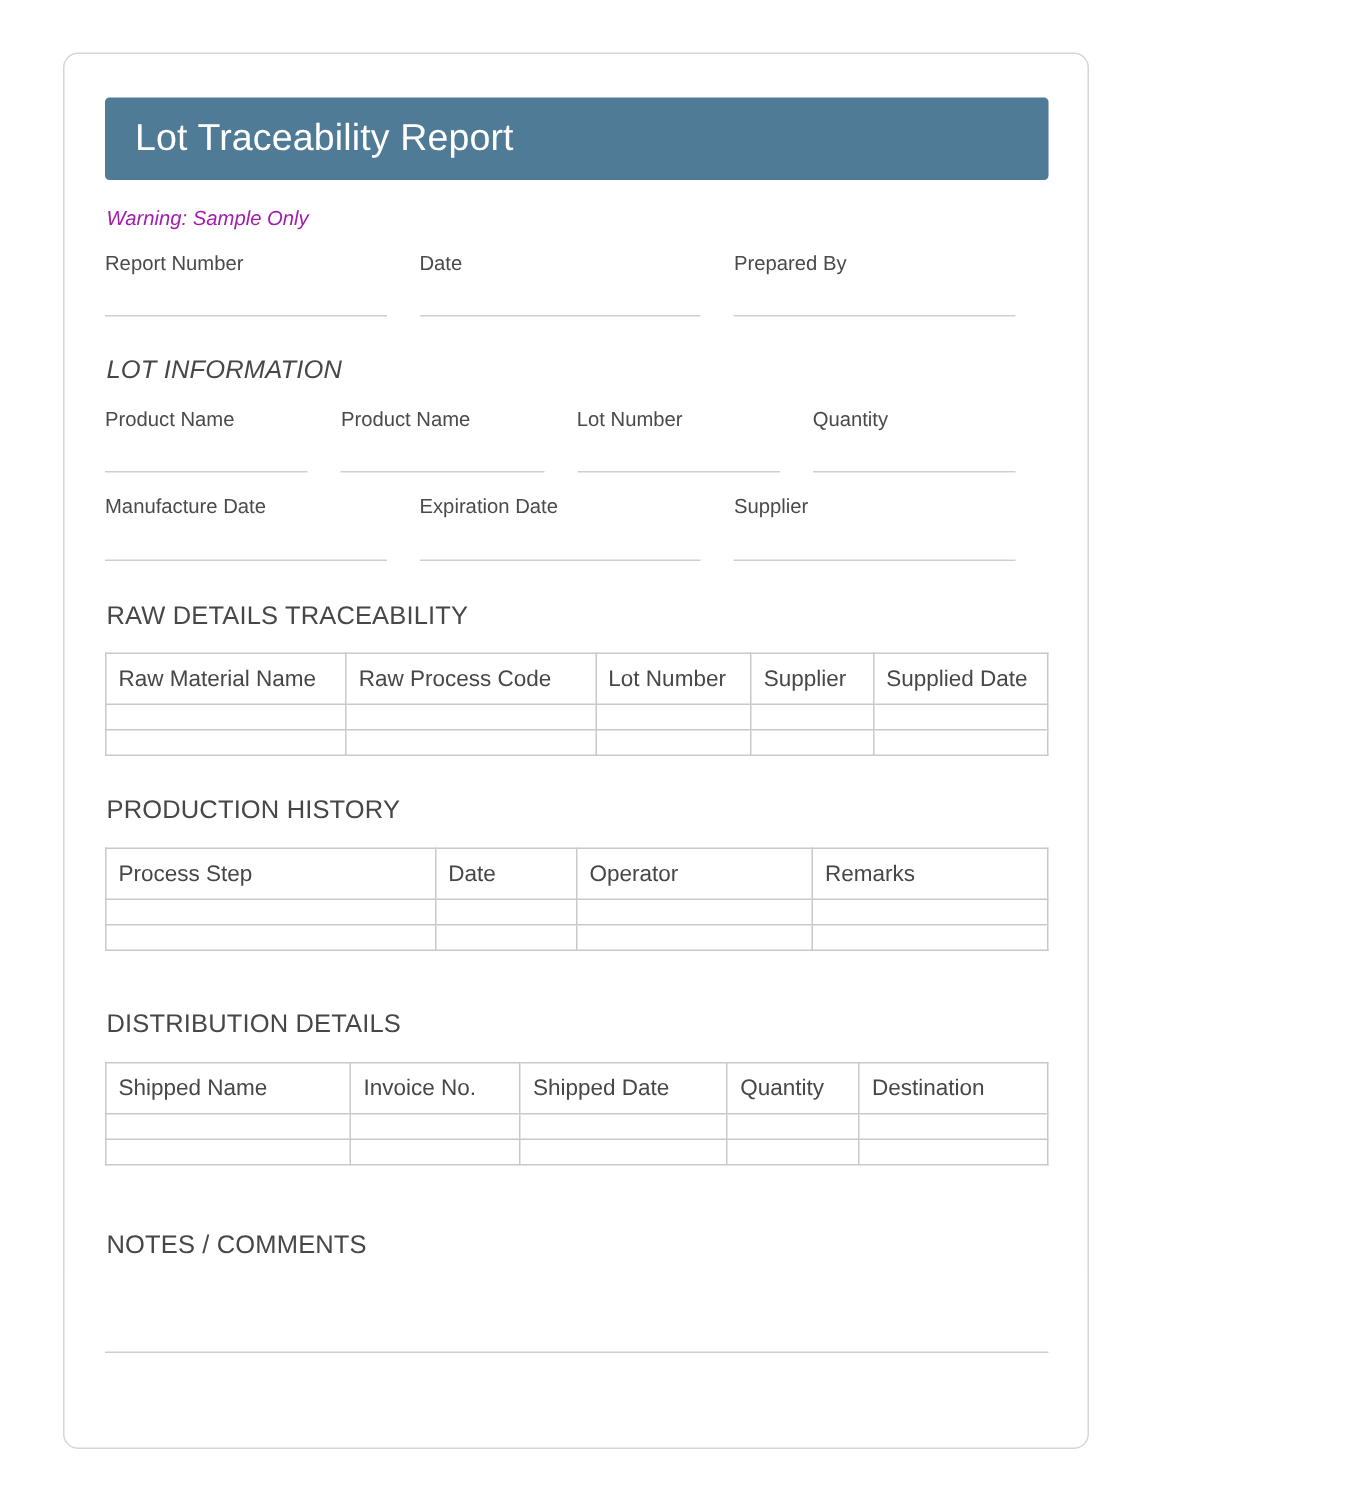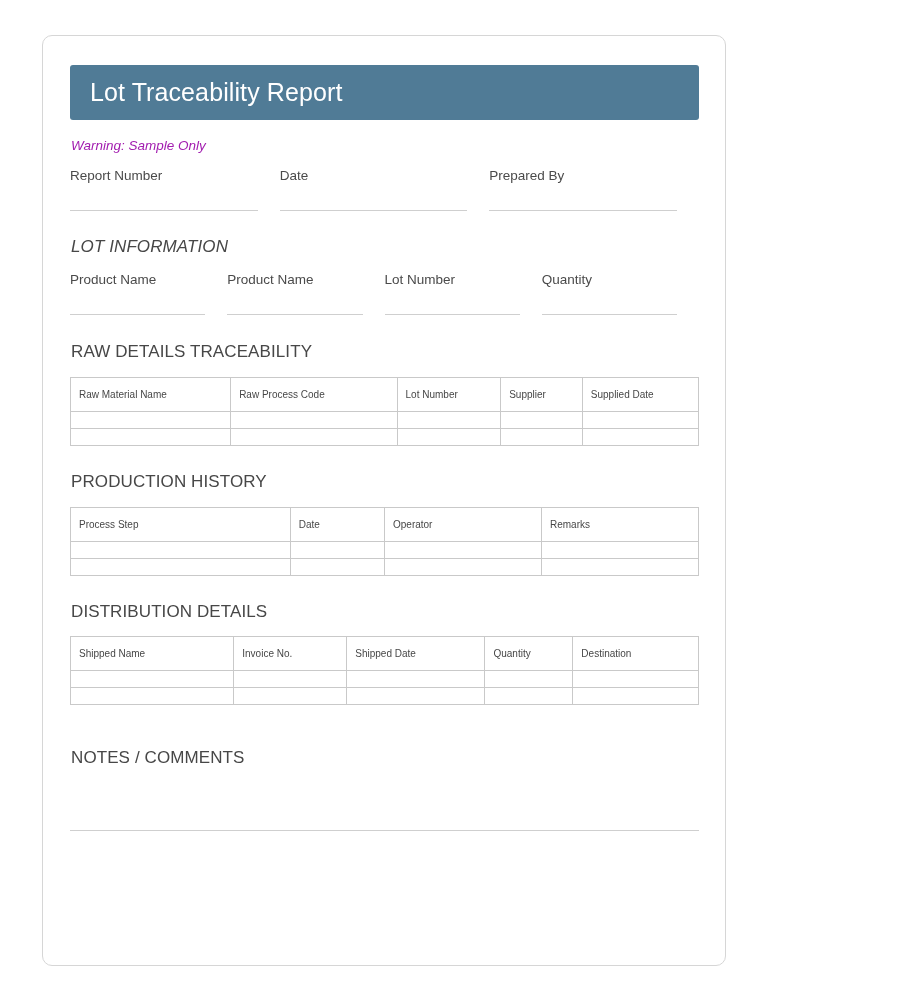--- a/index.html
+++ b/index.html
@@ -72,21 +72,21 @@
     font-size: 17px;
     color: #474747;
     font-weight: 400;
     letter-spacing: 0.1px;
     line-height: 1.1;
     margin: 0 0 0 1px;
   }
   .sec-gap-lot      { margin-top: 27px; font-style: italic; }
   .sec-gap-raw      { margin-top: 28px; }
   .sec-gap-prod     { margin-top: 27px; }
-  .sec-gap-dist     { margin-top: 27px; }
+  .sec-gap-dist     { margin-top: 40px; }
   .sec-gap-notes    { margin-top: 44px; }
 
   
   .field-row {
     display: flex;
     margin-top: 16px;
   }
   .field {
     box-sizing: border-box;
     padding-right: 22px;
@@ -118,21 +118,21 @@
   table.grid th,
   table.grid td {
     border: 1px solid #c9c9c9;
     padding: 0;
     text-align: left;
     vertical-align: middle;
   }
   table.grid th {
     height: 33px;
     padding: 0 8px;
-    font-size: 10px;
+    font-size: 15px;
     font-weight: 400;
     color: #474747;
     white-space: nowrap;
     overflow: hidden;
   }
   table.grid td {
     height: 16px;
   }
 
   
@@ -181,20 +181,34 @@
         <div class="field col-4">
           <div class="field-label">Product Name</div>
           <div class="field-line"></div>
         </div>
         <div class="field col-4">
           <div class="field-label">Lot Number</div>
           <div class="field-line"></div>
         </div>
         <div class="field col-4">
           <div class="field-label">Quantity</div>
+          <div class="field-line"></div>
+        </div>
+      </div>
+      <div class="field-row">
+        <div class="field col-3">
+          <div class="field-label">Manufacture Date</div>
+          <div class="field-line"></div>
+        </div>
+        <div class="field col-3">
+          <div class="field-label">Expiration Date</div>
+          <div class="field-line"></div>
+        </div>
+        <div class="field col-3">
+          <div class="field-label">Supplier</div>
           <div class="field-line"></div>
         </div>
       </div>
 
       <div class="section-heading sec-gap-raw">RAW DETAILS TRACEABILITY</div>
       <table class="grid">
         <colgroup>
           <col style="width:25.5%">
             <col style="width:26.5%">
             <col style="width:16.5%">

